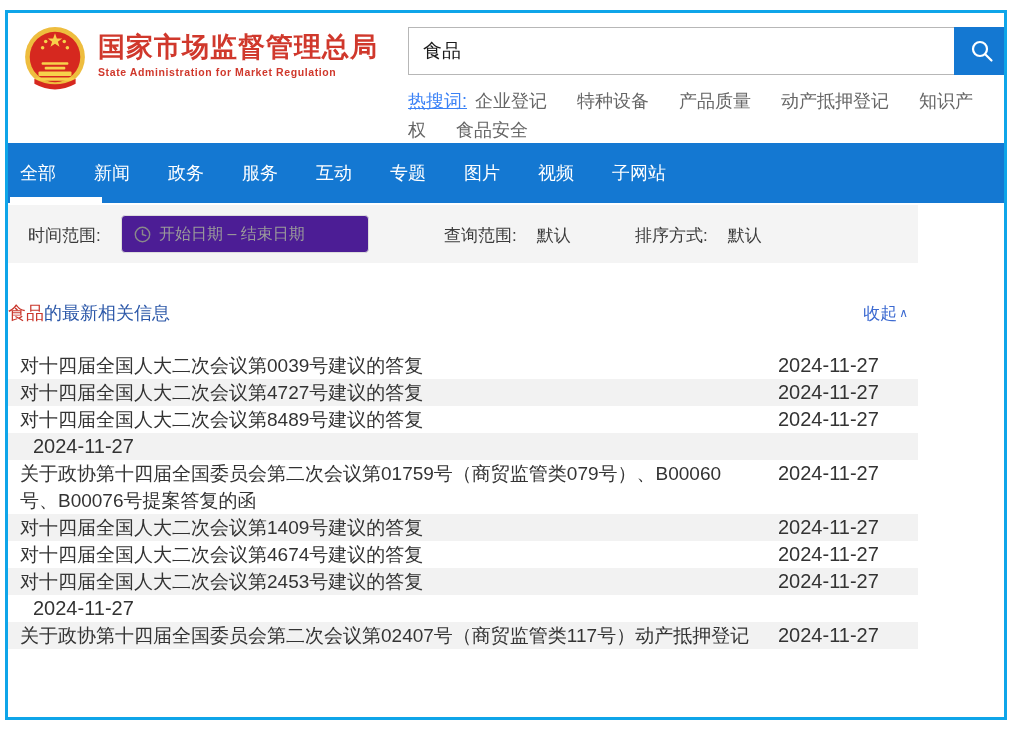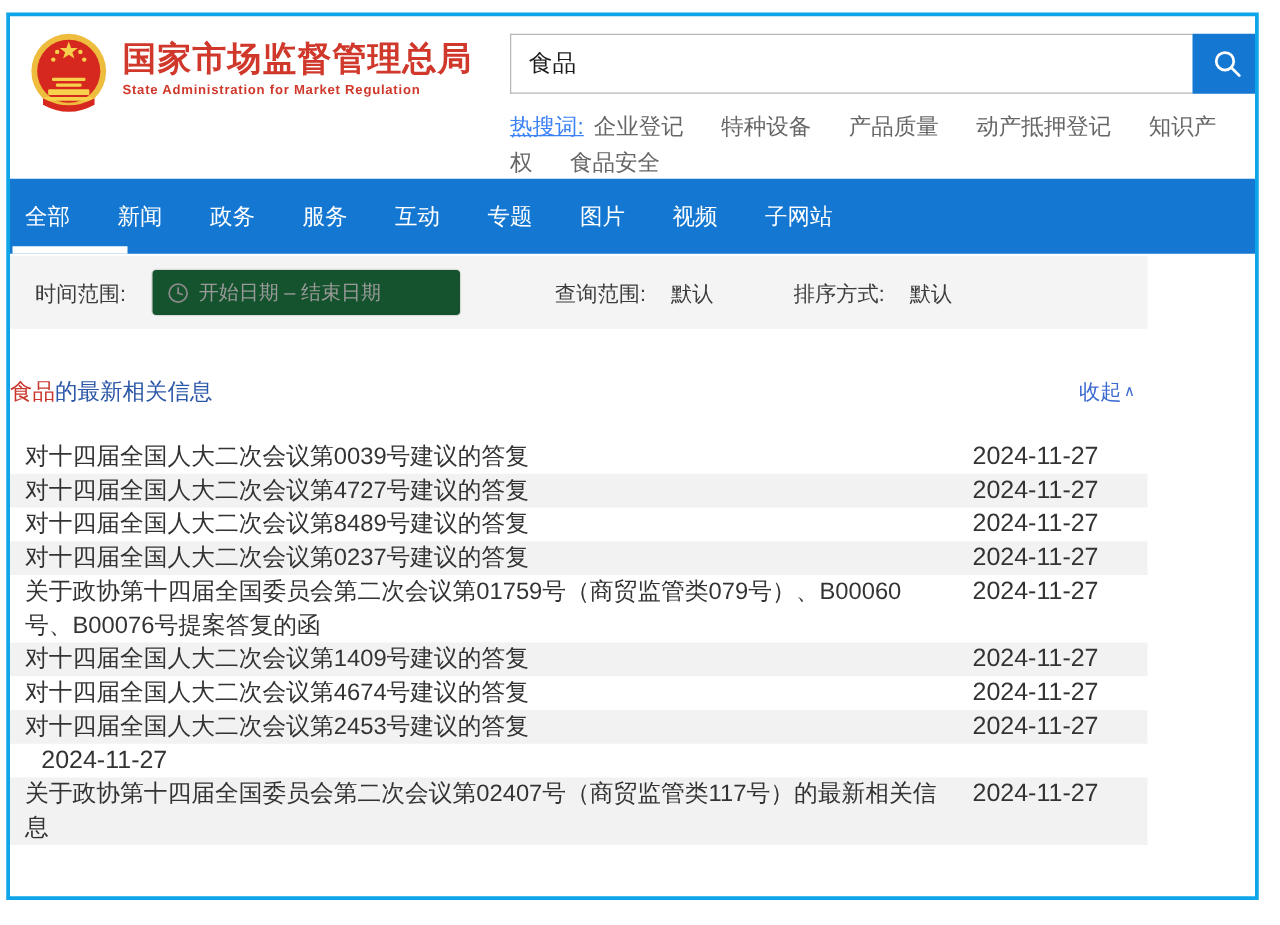--- a/index.html
+++ b/index.html
@@ -31,21 +31,21 @@
     background:#1478d2; padding-left:12px; display:flex; align-items:center; }
   .tab { color:#fff; font-size:18px; margin-right:38px; cursor:pointer; white-space:nowrap; }
   .tab-notch { position:absolute; left:2px; bottom:0; width:92px; height:6px; background:#ffffff; }
 
   
   .filterbar { position:absolute; left:0; top:192px; width:910px; height:58px;
     background:#f4f4f4; }
   .f-label { position:absolute; top:19px; font-size:17px; color:#3c3c3c; }
   .time-label { left:20px; }
   .daterange { position:absolute; left:113px; top:10px; width:248px; height:38px;
-    background:#14532d; border:1px solid #dcdcdc; border-radius:4px; display:flex;
+    background:#4c1d95; border:1px solid #dcdcdc; border-radius:4px; display:flex;
     align-items:center; padding:0 12px; cursor:pointer; }
   .daterange span { font-size:16px; color:#9a9a9a; margin-left:8px; white-space:nowrap; }
   .scope { left:436px; cursor:pointer; }
   .sort { left:627px; cursor:pointer; }
   .f-val { margin-left:20px; }
 
   
   .section-head { position:absolute; left:0; top:288px; width:910px; display:flex;
     justify-content:space-between; align-items:center; padding-right:10px; }
   .sec-kw { color:#c9362b; font-size:18px; }
@@ -133,21 +133,20 @@
     </div>
     <div class="row">
       <span class="rt">对十四届全国人大二次会议第4727号建议的答复</span>
       <span class="rd">2024-11-27</span>
     </div>
     <div class="row">
       <span class="rt">对十四届全国人大二次会议第8489号建议的答复</span>
       <span class="rd">2024-11-27</span>
     </div>
     <div class="row">
-      <span class="rt">对十四届全国人大二次会议第0237号建议的答复</span>
       <span class="rd">2024-11-27</span>
     </div>
     <div class="row">
       <span class="rt">关于政协第十四届全国委员会第二次会议第01759号（商贸监管类079号）、B00060号、B00076号提案答复的函</span>
       <span class="rd">2024-11-27</span>
     </div>
     <div class="row">
       <span class="rt">对十四届全国人大二次会议第1409号建议的答复</span>
       <span class="rd">2024-11-27</span>
     </div>
@@ -156,18 +155,18 @@
       <span class="rd">2024-11-27</span>
     </div>
     <div class="row">
       <span class="rt">对十四届全国人大二次会议第2453号建议的答复</span>
       <span class="rd">2024-11-27</span>
     </div>
     <div class="row">
       <span class="rd">2024-11-27</span>
     </div>
     <div class="row">
-      <span class="rt">关于政协第十四届全国委员会第二次会议第02407号（商贸监管类117号）的最新相关信息</span>
+      <span class="rt">关于政协第十四届全国委员会第二次会议第02407号（商贸监管类117号）动产抵押登记</span>
       <span class="rd">2024-11-27</span>
     </div>
   </div>
 
 </div>
 
 </body></html>

